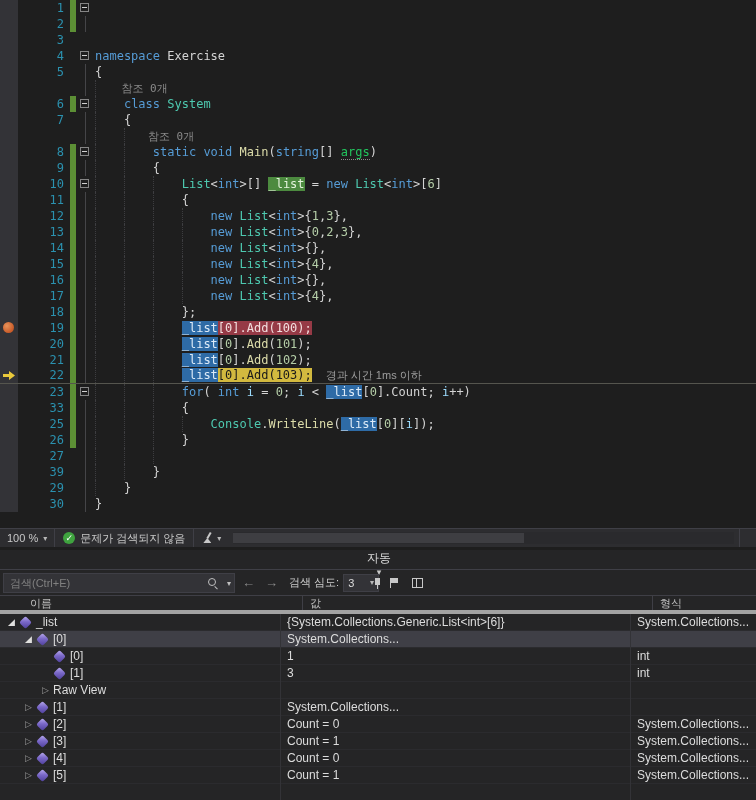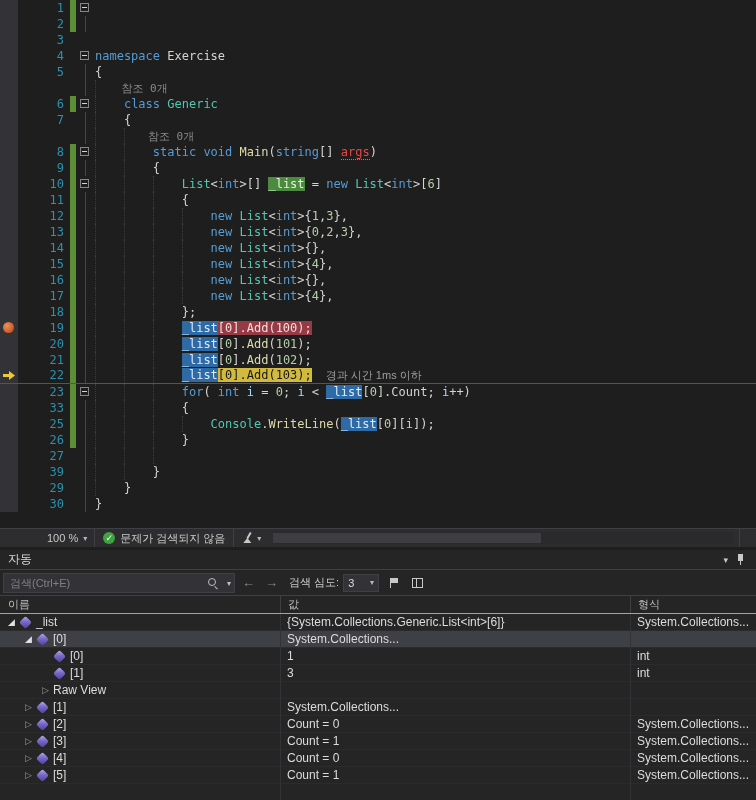--- a/index.html
+++ b/index.html
@@ -19,48 +19,48 @@
   .chg.on{background:#5C8F35;}
   .fold{width:19px;flex:none;position:relative;}
   .fold.fline::before{content:"";position:absolute;left:9px;top:0;bottom:0;width:1px;background:#454548;}
   .fold-box{position:absolute;left:4px;top:3px;width:9px;height:9px;box-sizing:border-box;border:1px solid #858585;background:#1E1E1E;}
   .fold-box::after{content:"";position:absolute;left:1px;top:3px;width:5px;height:1px;background:#D0D0D0;}
   .code{flex:1;position:relative;color:#D4D4D4;overflow:hidden;}
   .iguide{position:absolute;top:0;bottom:0;width:1px;border-left:1px dotted #3D3D40;}
   .s-kw{color:#569CD6;} .s-ty{color:#4EC9B0;} .s-me{color:#DCDCAA;} .s-va{color:#9CDCFE;}
   .s-nu{color:#B5CEA8;} .s-pl{color:#D4D4D4;}
   .s-cl{color:#8A8A8A;font-size:11px;}
-  .s-ar{color:#ef4444;border-bottom:1px dotted #8A8A8A;margin-top:8px;}
+  .s-ar{color:#22c55e;border-bottom:1px dotted #8A8A8A;margin-top:8px;}
   .s-vb{color:#DDEBF8;background:#2E6BA6;}
   .s-vg{color:#E4F3DC;background:#4C8A3F;}
   .s-br{color:#F2DEDE;background:#963A46;}
   .s-by{color:#1A1A1A;background:#D2B93F;}
   .s-tip{color:#9E9E9E;font-family:"Liberation Sans",sans-serif;font-size:11px;margin-left:14px;}
 
   
   .statusbar{height:19px;background:#2D2D30;border-top:1px solid #3F3F46;box-sizing:border-box;
-    display:flex;align-items:center;font-size:11px;color:#C8C8C8;padding-left:40px;}
+    display:flex;align-items:center;font-size:11px;color:#C8C8C8;}
   .zoom{display:flex;align-items:center;padding:0 7px;gap:5px;}
   .caret{color:#B8B8B8;font-size:8px;}
   .vsep{width:1px;height:100%;background:#3F3F46;flex:none;}
   .health{display:flex;align-items:center;gap:5px;padding:0 8px;}
   .chk{width:12px;height:12px;border-radius:50%;background:#3FA33F;color:#fff;font-size:9px;line-height:12px;text-align:center;flex:none;}
   .mini-opt{display:flex;align-items:center;gap:4px;padding:0 7px;}
   .broom{position:relative;width:12px;height:12px;display:inline-block;}
   .broom::before{content:"";position:absolute;left:7px;top:0;width:2px;height:7px;background:#C8C8C8;transform:rotate(30deg);}
   .broom::after{content:"";position:absolute;left:2px;top:6px;width:8px;height:5px;background:#C8C8C8;clip-path:polygon(0 100%,50% 0,100% 100%);}
   .hscroll{flex:1;height:12px;margin:0 5px;background:#2A2A2D;position:relative;}
   .hthumb{position:absolute;left:0;top:1px;height:10px;width:58%;background:#3E3E42;}
   .sb-corner{width:16px;height:100%;border-left:1px solid #3F3F46;background:#2D2D30;flex:none;}
 
   .splitter{height:3px;background:#1E1E1E;}
 
   
   .panel{height:250px;background:#252526;color:#DCDCDC;}
-  .panel-title{height:20px;display:flex;align-items:center;padding:0 6px 0 8px;font-size:12px;color:#DCDCDC;border-bottom:1px solid #3F3F46;box-sizing:border-box;background:#252526;}
+  .panel-title{height:20px;display:flex;align-items:center;padding:0 6px 0 8px;font-size:12px;color:#DCDCDC;border-bottom:1px solid #3F3F46;box-sizing:border-box;background:#252526;flex-direction:column;}
   .panel-title .spacer{flex:1;}
   .win-caret{font-size:9px;color:#C8C8C8;padding:0 7px;}
   .pin{position:relative;width:11px;height:13px;display:inline-block;margin-right:4px;}
   .pin::before{content:"";position:absolute;left:3px;top:1px;width:5px;height:7px;background:#C8C8C8;}
   .pin::after{content:"";position:absolute;left:5px;top:8px;width:1px;height:4px;background:#C8C8C8;}
 
   .toolbar{height:26px;display:flex;align-items:center;padding:0 3px;gap:4px;border-bottom:1px solid #3F3F46;box-sizing:border-box;}
   .searchbox{position:relative;width:232px;height:20px;flex:none;}
   .searchbox input{width:100%;height:100%;box-sizing:border-box;background:#333337;border:1px solid #3F3F46;color:#CCCCCC;font-size:11px;padding:0 32px 0 6px;outline:none;font-family:"Liberation Sans",sans-serif;}
   .searchbox input::placeholder{color:#808080;}
@@ -71,21 +71,21 @@
   .nav{color:#8A8A8A;font-size:13px;padding:0 3px;}
   .lbl{font-size:11px;color:#CCCCCC;margin-left:4px;}
   .depth{width:36px;height:18px;background:#333337;border:1px solid #3F3F46;box-sizing:border-box;display:flex;align-items:center;justify-content:space-between;padding:0 4px;font-size:11px;color:#DCDCDC;}
   .tb-icon{width:20px;height:20px;display:flex;align-items:center;justify-content:center;}
   .flagico{position:relative;width:11px;height:12px;}
   .flagico::before{content:"";position:absolute;left:2px;top:1px;width:1px;height:10px;background:#C8C8C8;}
   .flagico::after{content:"";position:absolute;left:3px;top:1px;width:7px;height:5px;background:#C8C8C8;}
   .colico{width:11px;height:10px;border:1px solid #C8C8C8;position:relative;box-sizing:border-box;}
   .colico::before{content:"";position:absolute;left:3px;top:0;bottom:0;width:1px;background:#C8C8C8;}
 
-  .grid-head{height:18px;display:flex;font-size:11px;color:#BFBFBF;border-bottom:1px solid #a3a3a3;box-sizing:border-box;align-items:center;}
+  .grid-head{height:18px;display:flex;font-size:11px;color:#BFBFBF;border-bottom:4px solid #a3a3a3;box-sizing:border-box;align-items:flex-start;padding-left:22px;}
   .gh-name{width:280px;flex:none;padding-left:8px;box-sizing:border-box;}
   .gh-val{width:350px;flex:none;padding-left:7px;border-left:1px solid #3F3F46;box-sizing:border-box;height:100%;display:flex;align-items:center;}
   .gh-type{flex:1;padding-left:7px;border-left:1px solid #3F3F46;box-sizing:border-box;height:100%;display:flex;align-items:center;}
 
   .grid-body{position:relative;height:186px;overflow:hidden;}
   .colsep{position:absolute;top:0;bottom:0;width:1px;background:#333337;z-index:2;}
   .w-row{display:flex;height:17px;line-height:16px;font-size:12px;color:#DCDCDC;border-bottom:1px solid #2B2B2E;box-sizing:border-box;}
   .w-row.sel{background:#3F3F46;}
   .w-name{width:280px;flex:none;display:flex;align-items:center;overflow:hidden;white-space:nowrap;box-sizing:border-box;}
   .w-exp{width:15px;flex:none;font-size:9px;color:#E0E0DE;text-align:center;}
@@ -99,21 +99,21 @@
 <body>
 
 <div class="editor">
   <div>
       <div class="ed-row"><div class="glyph"></div><div class="lnum">1</div><div class="chg on"></div><div class="fold"><span class="fold-box"></span></div></div>
       <div class="ed-row"><div class="glyph"></div><div class="lnum">2</div><div class="chg on"></div><div class="fold fline"></div></div>
       <div class="ed-row"><div class="glyph"></div><div class="lnum">3</div><div class="chg"></div><div class="fold"></div><div class="code"></div></div>
       <div class="ed-row"><div class="glyph"></div><div class="lnum">4</div><div class="chg"></div><div class="fold"><span class="fold-box"></span></div><div class="code"><span class="s-kw">namespace</span><span class="s-pl"> Exercise</span></div></div>
       <div class="ed-row"><div class="glyph"></div><div class="lnum">5</div><div class="chg"></div><div class="fold fline"></div><div class="code"><span class="s-pl">{</span></div></div>
       <div class="ed-row"><div class="glyph"></div><div class="lnum"></div><div class="chg"></div><div class="fold fline"></div><div class="code"><span class="iguide" style="left: 0ch;"></span><span class="s-cl">    참조 0개</span></div></div>
-      <div class="ed-row"><div class="glyph"></div><div class="lnum">6</div><div class="chg on"></div><div class="fold"><span class="fold-box"></span></div><div class="code"><span class="iguide" style="left: 0ch;"></span><span class="s-pl">    </span><span class="s-kw">class</span><span class="s-pl"> </span><span class="s-ty">Generic</span></div></div>
+      <div class="ed-row"><div class="glyph"></div><div class="lnum">6</div><div class="chg on"></div><div class="fold"><span class="fold-box"></span></div><div class="code"><span class="iguide" style="left: 0ch;"></span><span class="s-pl">    </span><span class="s-kw">class</span><span class="s-pl"> </span><span class="s-ty">System</span></div></div>
       <div class="ed-row"><div class="glyph"></div><div class="lnum">7</div><div class="chg"></div><div class="fold fline"></div><div class="code"><span class="iguide" style="left: 0ch;"></span><span class="s-pl">    {</span></div></div>
       <div class="ed-row"><div class="glyph"></div><div class="lnum"></div><div class="chg"></div><div class="fold fline"></div><div class="code"><span class="iguide" style="left: 0ch;"></span><span class="iguide" style="left: 4ch;"></span><span class="s-cl">        참조 0개</span></div></div>
       <div class="ed-row"><div class="glyph"></div><div class="lnum">8</div><div class="chg on"></div><div class="fold"><span class="fold-box"></span></div><div class="code"><span class="iguide" style="left: 0ch;"></span><span class="iguide" style="left: 4ch;"></span><span class="s-pl">        </span><span class="s-kw">static</span><span class="s-pl"> </span><span class="s-kw">void</span><span class="s-pl"> </span><span class="s-me">Main</span><span class="s-pl">(</span><span class="s-kw">string</span><span class="s-pl">[] </span><span class="s-ar">args</span><span class="s-pl">)</span></div></div>
       <div class="ed-row"><div class="glyph"></div><div class="lnum">9</div><div class="chg on"></div><div class="fold fline"></div><div class="code"><span class="iguide" style="left: 0ch;"></span><span class="iguide" style="left: 4ch;"></span><span class="s-pl">        {</span></div></div>
       <div class="ed-row"><div class="glyph"></div><div class="lnum">10</div><div class="chg on"></div><div class="fold"><span class="fold-box"></span></div><div class="code"><span class="iguide" style="left: 0ch;"></span><span class="iguide" style="left: 4ch;"></span><span class="iguide" style="left: 8ch;"></span><span class="s-pl">            </span><span class="s-ty">List</span><span class="s-pl">&lt;</span><span class="s-kw">int</span><span class="s-pl">&gt;[] </span><span class="s-vg">_list</span><span class="s-pl"> = </span><span class="s-kw">new</span><span class="s-pl"> </span><span class="s-ty">List</span><span class="s-pl">&lt;</span><span class="s-kw">int</span><span class="s-pl">&gt;[</span><span class="s-nu">6</span><span class="s-pl">]</span></div></div>
       <div class="ed-row"><div class="glyph"></div><div class="lnum">11</div><div class="chg on"></div><div class="fold fline"></div><div class="code"><span class="iguide" style="left: 0ch;"></span><span class="iguide" style="left: 4ch;"></span><span class="iguide" style="left: 8ch;"></span><span class="s-pl">            {</span></div></div>
       <div class="ed-row"><div class="glyph"></div><div class="lnum">12</div><div class="chg on"></div><div class="fold fline"></div><div class="code"><span class="iguide" style="left: 0ch;"></span><span class="iguide" style="left: 4ch;"></span><span class="iguide" style="left: 8ch;"></span><span class="iguide" style="left: 12ch;"></span><span class="s-pl">                </span><span class="s-kw">new</span><span class="s-pl"> </span><span class="s-ty">List</span><span class="s-pl">&lt;</span><span class="s-kw">int</span><span class="s-pl">&gt;{</span><span class="s-nu">1</span><span class="s-pl">,</span><span class="s-nu">3</span><span class="s-pl">},</span></div></div>
       <div class="ed-row"><div class="glyph"></div><div class="lnum">13</div><div class="chg on"></div><div class="fold fline"></div><div class="code"><span class="iguide" style="left: 0ch;"></span><span class="iguide" style="left: 4ch;"></span><span class="iguide" style="left: 8ch;"></span><span class="iguide" style="left: 12ch;"></span><span class="s-pl">                </span><span class="s-kw">new</span><span class="s-pl"> </span><span class="s-ty">List</span><span class="s-pl">&lt;</span><span class="s-kw">int</span><span class="s-pl">&gt;{</span><span class="s-nu">0</span><span class="s-pl">,</span><span class="s-nu">2</span><span class="s-pl">,</span><span class="s-nu">3</span><span class="s-pl">},</span></div></div>
       <div class="ed-row"><div class="glyph"></div><div class="lnum">14</div><div class="chg on"></div><div class="fold fline"></div><div class="code"><span class="iguide" style="left: 0ch;"></span><span class="iguide" style="left: 4ch;"></span><span class="iguide" style="left: 8ch;"></span><span class="iguide" style="left: 12ch;"></span><span class="s-pl">                </span><span class="s-kw">new</span><span class="s-pl"> </span><span class="s-ty">List</span><span class="s-pl">&lt;</span><span class="s-kw">int</span><span class="s-pl">&gt;{},</span></div></div>
       <div class="ed-row"><div class="glyph"></div><div class="lnum">15</div><div class="chg on"></div><div class="fold fline"></div><div class="code"><span class="iguide" style="left: 0ch;"></span><span class="iguide" style="left: 4ch;"></span><span class="iguide" style="left: 8ch;"></span><span class="iguide" style="left: 12ch;"></span><span class="s-pl">                </span><span class="s-kw">new</span><span class="s-pl"> </span><span class="s-ty">List</span><span class="s-pl">&lt;</span><span class="s-kw">int</span><span class="s-pl">&gt;{</span><span class="s-nu">4</span><span class="s-pl">},</span></div></div>

